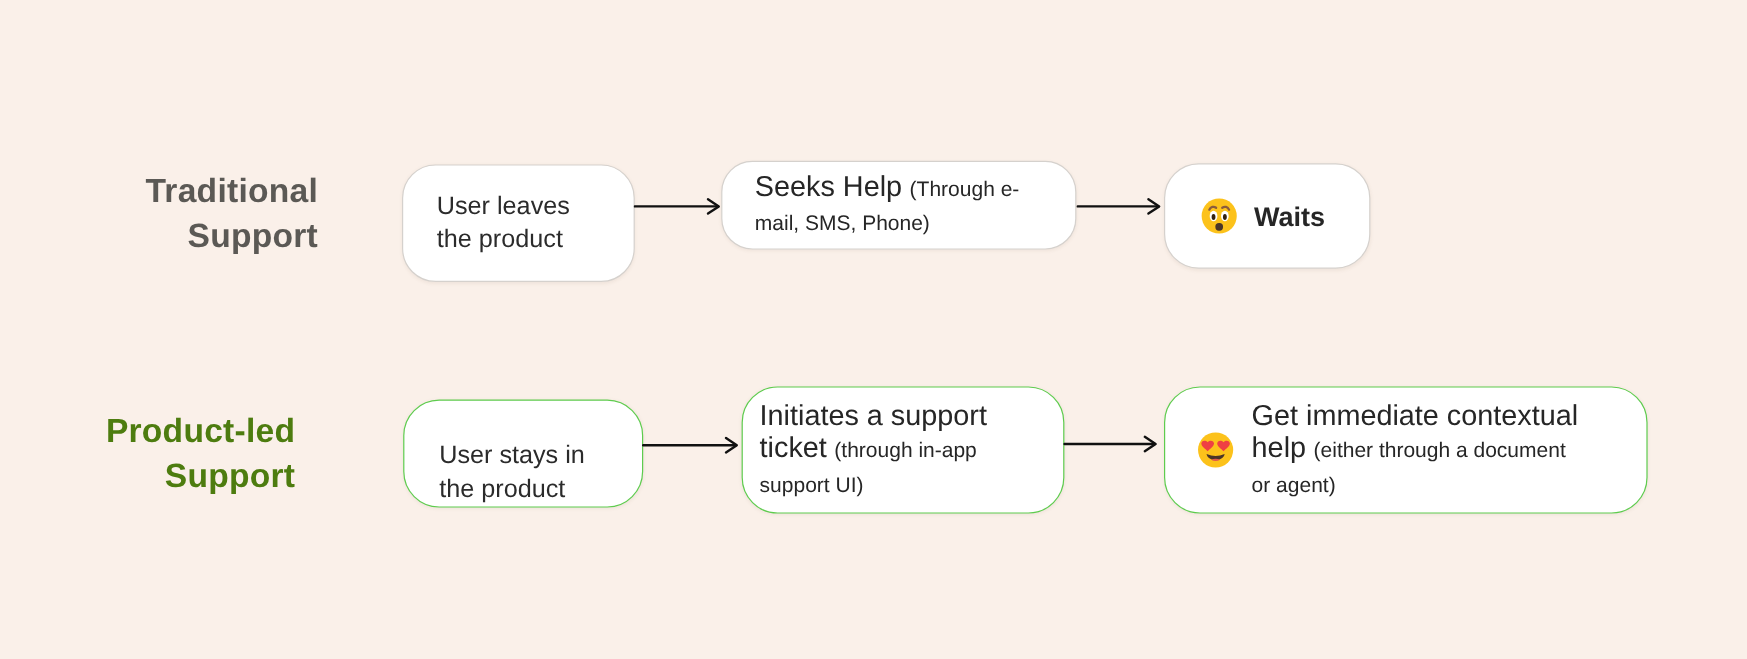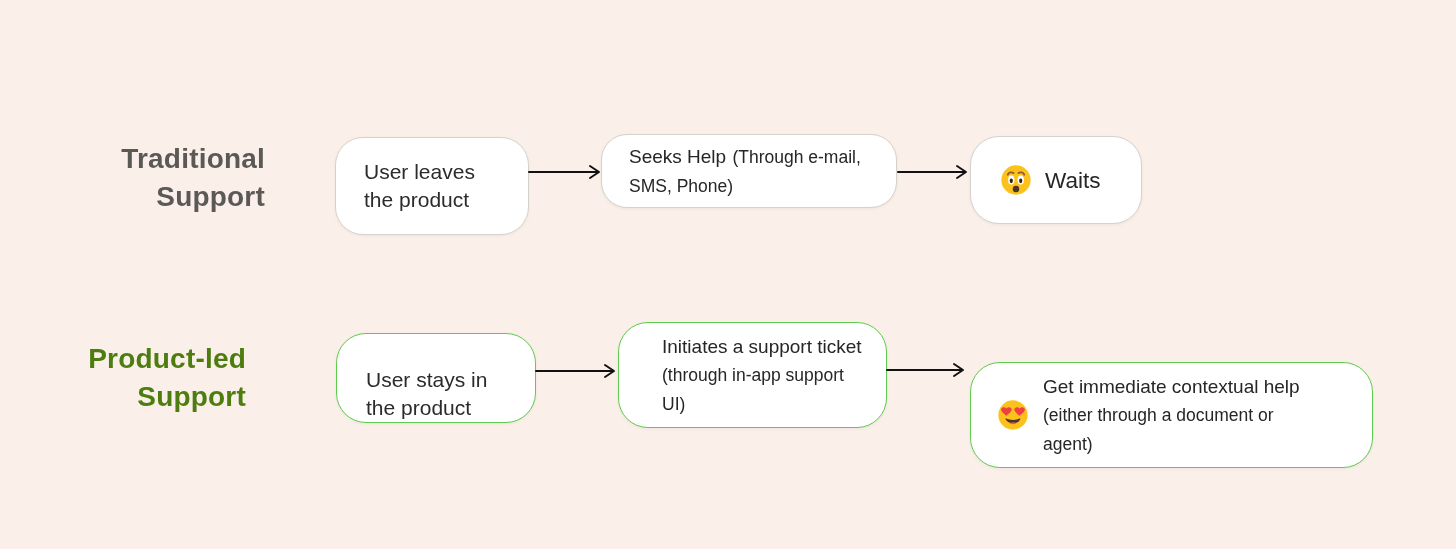--- a/index.html
+++ b/index.html
@@ -27,36 +27,36 @@
     box-sizing:border-box;
     display:flex;align-items:center;
     box-shadow:0 1px 3px rgba(120,90,70,.08);
   }
   .row1 .step-box{border:1.5px solid #d5d1cd;}
   .row2 .step-box{border:1.6px solid #5ecc4e;}
   .step-text{
     color:#262626;
     font-size:22.5px;line-height:27px;
   }
-  .step-title{font-size:19px;}
+  .step-title{font-size:24px;}
   .step-note{font-size:17.5px;}
   .simple-text{font-size:21px;line-height:28px;color:#2b2b2b;}
 
   
   .b-r1s1{left:335px;top:137px;width:194px;height:98px;border-radius:28px;padding-left:28px;}
   .b-r1s1 .simple-text{max-width:124px;}
   .b-r1s2{left:601px;top:134px;width:296px;height:74px;border-radius:26px;padding-left:27px;padding-right:22px;}
-  .b-r1s3{left:970px;top:136px;width:172px;height:88px;border-radius:29px;padding-left:28px;gap:12px;}
+  .b-r1s3{left:970px;top:136px;width:172px;height:88px;border-radius:29px;padding-left:28px;gap:12px;font-weight:bold;}
 
   
   .b-r2s1{left:336px;top:333px;width:200px;height:90px;border-radius:30px;padding-left:29px;align-items:flex-end;}
   .b-r2s1 .simple-text{max-width:132px;}
-  .b-r2s2{left:618px;top:322px;width:269px;height:106px;border-radius:30px;padding-left:43px;padding-right:14px;}
+  .b-r2s2{left:618px;top:322px;width:269px;height:106px;border-radius:30px;padding-left:14px;padding-right:14px;}
   .b-r2s2 .step-text{max-width:224px;}
-  .b-r2s3{left:970px;top:322px;width:403px;height:106px;border-radius:30px;padding-left:25px;gap:13px;margin-top:40px;}
+  .b-r2s3{left:970px;top:322px;width:403px;height:106px;border-radius:30px;padding-left:25px;gap:13px;}
   .b-r2s3 .step-text{width:276px;}
 
   .arrow{position:absolute;}
   .a-r1a1{left:528px;top:164px;}
   .a-r1a2{left:897px;top:164px;}
   .a-r2a1{left:535px;top:363px;}
   .a-r2a2{left:886px;top:362px;}
   .arrow svg{display:block;}
 
   .emoji{width:34px;height:34px;flex-shrink:0;}

